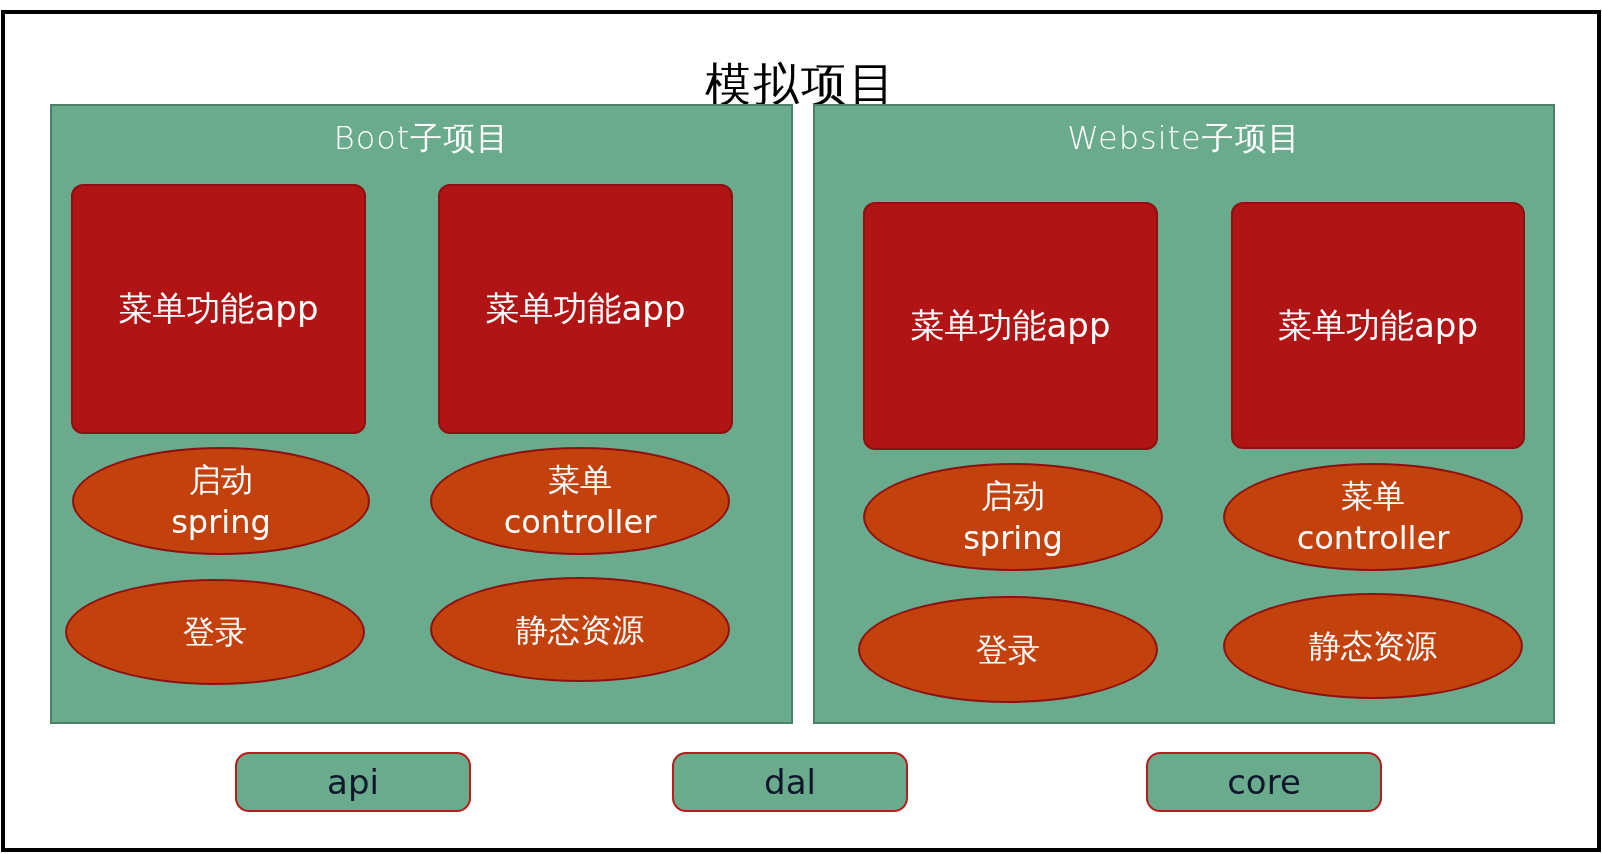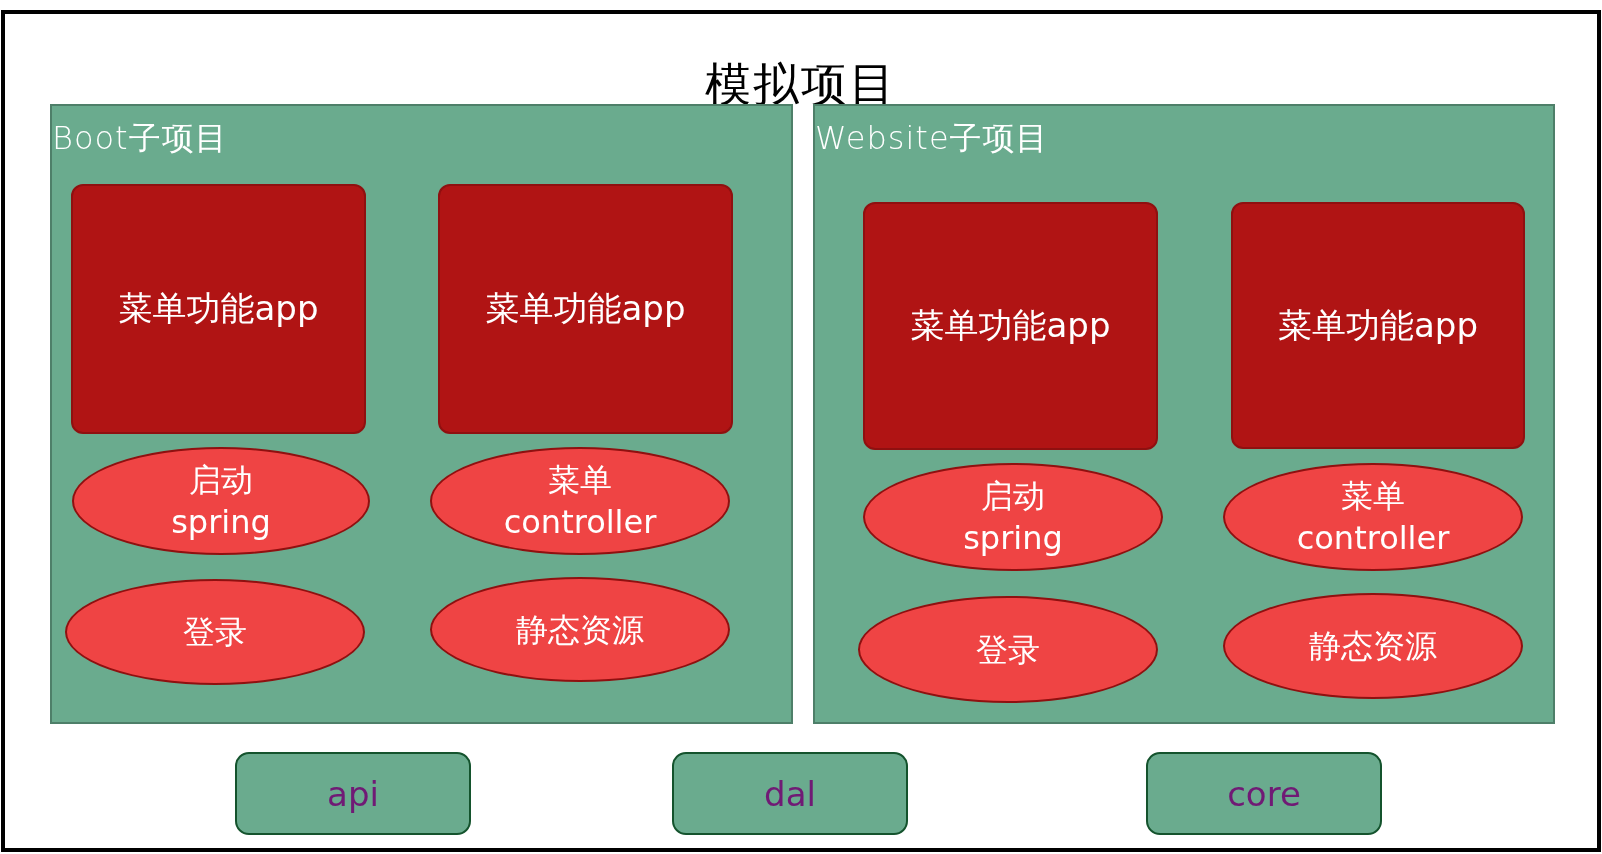--- a/index.html
+++ b/index.html
@@ -44,67 +44,68 @@
       border: 2px solid #4e7f69;
       box-sizing: content-box;
     }
     .panel-left { left: 50px; width: 739px; }
     .panel-right { left: 813px; width: 738px; }
     .panel-title {
       position: absolute;
       left: 0;
       top: 12px;
       width: 100%;
+      text-align: center;
       color: #ffffff;
       font-size: 32px;
       line-height: 40px;
       font-weight: 300;
       letter-spacing: 1px;
     }
     .app-box {
       position: absolute;
       background: #b01414;
       border: 2px solid #8f1010;
       border-radius: 12px;
       display: flex;
       align-items: center;
       justify-content: center;
       color: #ffffff;
       font-size: 34px;
       box-sizing: border-box;
     }
     .ellipse {
       position: absolute;
-      background: #ef4444;
+      background: #c2410c;
       border: 2px solid #8f1010;
       border-radius: 50%;
       display: flex;
       flex-direction: column;
       align-items: center;
       justify-content: center;
       color: #ffffff;
       font-size: 32px;
       line-height: 42px;
       box-sizing: border-box;
       text-align: center;
     }
     .ellipse .line { display: block; }
     .module {
       position: absolute;
       top: 752px;
-      height: 83px;
+      height: 60px;
       width: 236px;
       background: #6aab8e;
-      border: 2px solid #14532d;
+      border: 2px solid #b91c1c;
       border-radius: 14px;
       box-sizing: border-box;
       display: flex;
       align-items: center;
       justify-content: center;
-      color: #701a75;
+      color: #0f172a;
       font-size: 34px;
     }
   </style>
 </head>
 <body>
 
 <div class="frame"></div>
 
 <div class="title">模拟项目</div>
 

